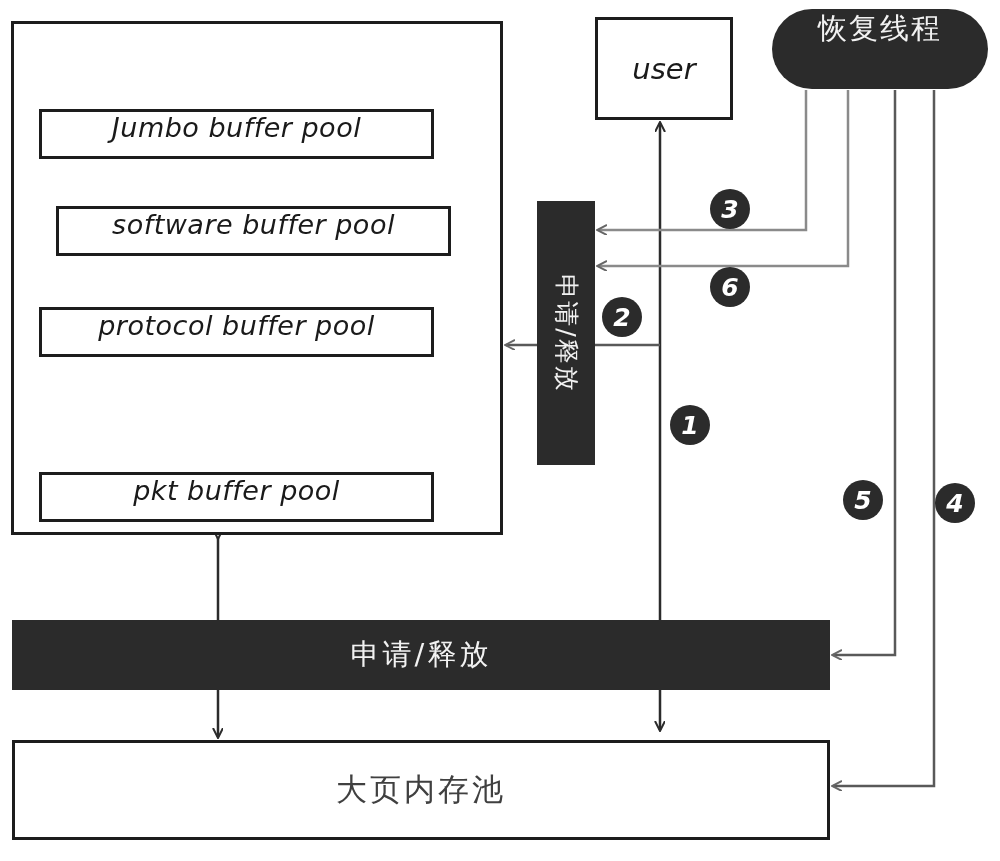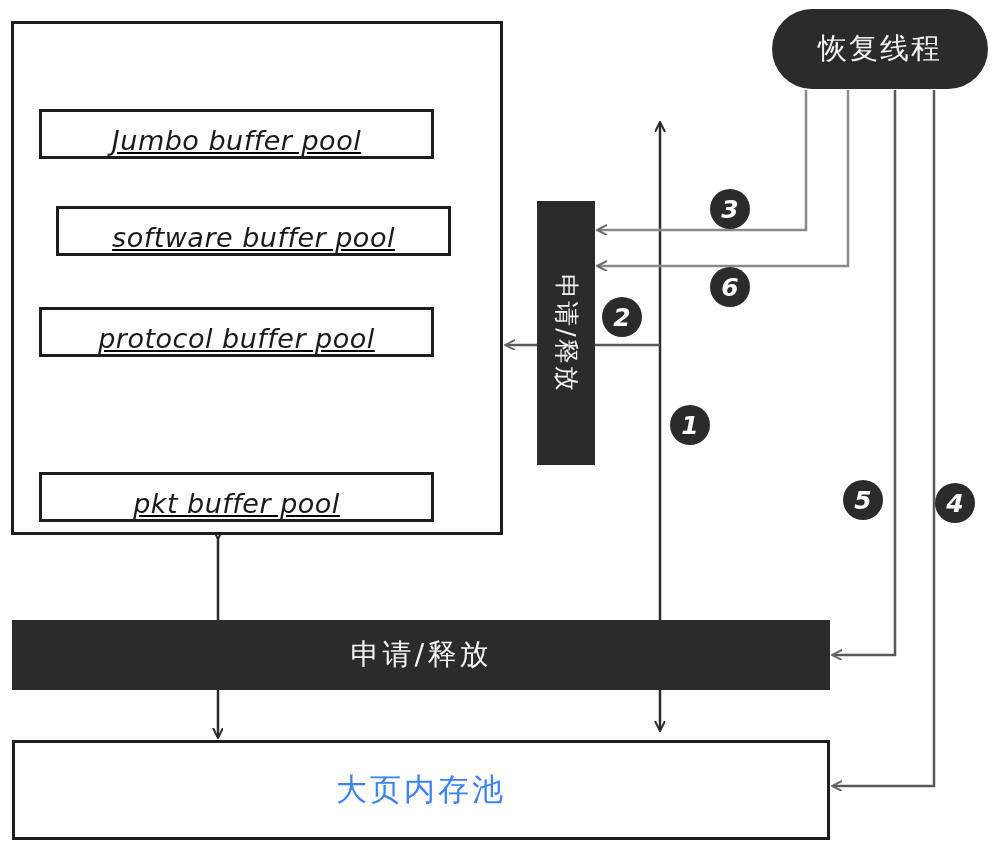--- a/index.html
+++ b/index.html
@@ -37,23 +37,22 @@
   }
   .pool-box {
     position: absolute;
     left: 25px;
     width: 395px;
     height: 50px;
     border: 3px solid #1d1d1d;
     background: #ffffff;
     box-sizing: border-box;
     display: flex;
-    align-items: flex-end;
-    justify-content: center;
-    text-decoration: underline;
+    align-items: flex-start;
+    justify-content: center;
   }
   .pool-box span {
     font-family: "DejaVu Sans", sans-serif;
     font-style: italic;
     font-size: 27px;
     color: #1a1a1a;
     letter-spacing: 0.5px;
     white-space: nowrap;
   }
   #pool-jumbo   { top: 85px;  }
@@ -84,21 +83,20 @@
   
   .pill {
     position: absolute;
     left: 772px;
     top: 9px;
     width: 216px;
     height: 80px;
     border-radius: 40px;
     background: #2b2b2b;
     display: flex;
-    align-items: center;
     justify-content: center;
   }
   .pill span {
     color: #f2f2f2;
     font-size: 29px;
     letter-spacing: 2px;
     white-space: nowrap;
   }
 
   
@@ -148,21 +146,21 @@
     width: 818px;
     height: 100px;
     border: 3px solid #1d1d1d;
     background: #ffffff;
     box-sizing: border-box;
     display: flex;
     align-items: center;
     justify-content: center;
   }
   .mempool span {
-    color: #3b82f6;
+    color: #404040;
     font-size: 31px;
     letter-spacing: 3px;
     white-space: nowrap;
   }
 
   
   .badge {
     position: absolute;
     width: 40px;
     height: 40px;
@@ -219,20 +217,23 @@
       <span>software buffer pool</span>
     </div>
     <div class="pool-box" id="pool-pkt">
       <span>pkt buffer pool</span>
     </div>
     <div class="pool-box" id="pool-protocol">
       <span>protocol buffer pool</span>
     </div>
   </div>
 
+  <div class="user-box">
+    <span>user</span>
+  </div>
 
   <div class="pill">
     <span>恢复线程</span>
   </div>
 
   <div class="vbar">
     <span>申请/释放</span>
   </div>
 
   <div class="hbar">

